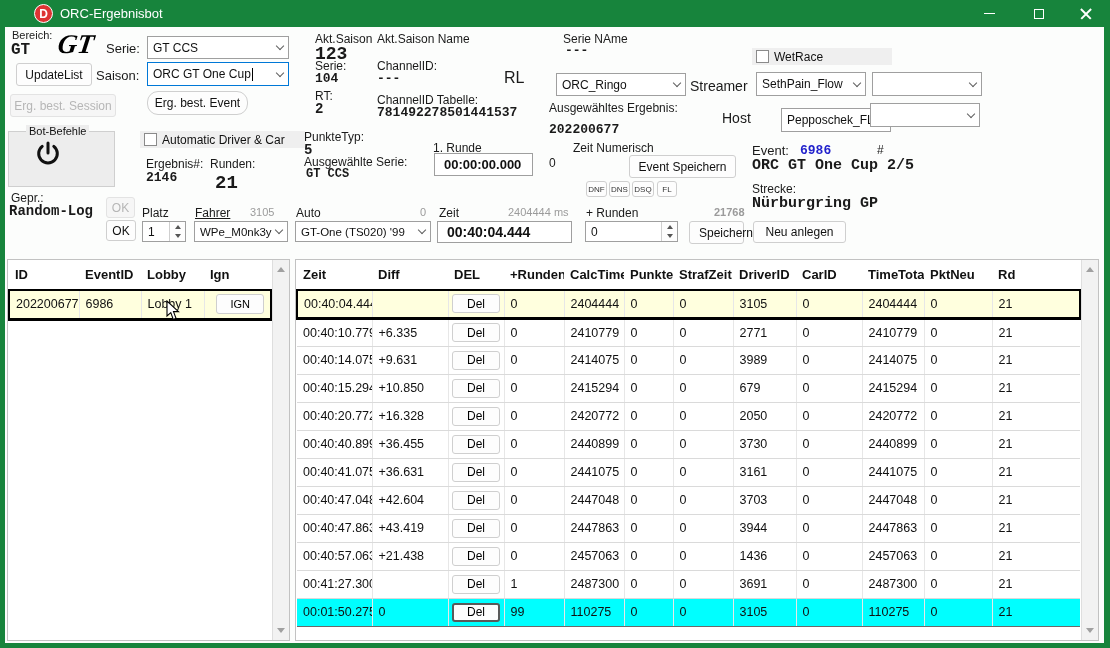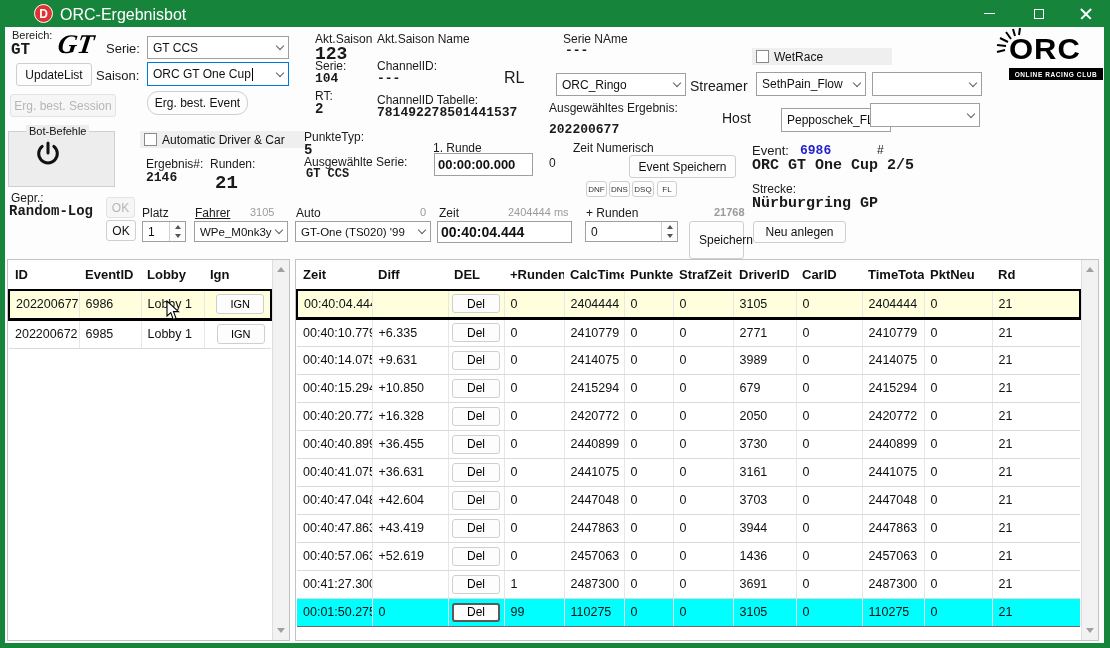--- a/index.html
+++ b/index.html
@@ -6,35 +6,35 @@
   html,body { width:1110px; height:648px; }
   body { font-family:"Liberation Sans", sans-serif; font-size:12px; color:#111; }
   #win { position:relative; width:1110px; height:648px; background:#17843C; overflow:hidden; }
   #content { position:absolute; left:5px; top:27px; width:1099px; height:616px; background:#FCFDFC; }
 
   
   #titlebar { position:absolute; left:0; top:0; width:1110px; height:27px; background:#17843C; }
   .d-badge { position:absolute; left:34px; top:4px; width:19px; height:19px; border-radius:50%;
              background:#DD3333; border:1.5px solid #fff; color:#fff; font-weight:bold; font-size:12px;
              display:flex; align-items:center; justify-content:center; }
-  .win-title { position:absolute; left:60px; top:6px; color:#fff; font-size:16px; }
+  .win-title { position:absolute; left:60px; top:6px; color:#fff; font-size:13px; }
   .win-btn { position:absolute; top:0; width:46px; height:27px; display:flex; align-items:center; justify-content:center; }
   .g-min { width:11px; height:1.5px; background:#fff; }
   .g-max { width:10px; height:10px; border:1.5px solid #fff; }
   .g-close { position:relative; width:12px; height:12px; }
   .g-close::before,.g-close::after { content:""; position:absolute; left:-1px; top:5px; width:14px; height:1.5px; background:#fff; }
   .g-close::before { transform:rotate(45deg); } .g-close::after { transform:rotate(-45deg); }
   .lbl { position:absolute; font-size:12px; color:#1a1a1a; white-space:nowrap; }
   .small { font-size:11px; }
   .mono { font-family:"Liberation Mono", monospace; font-weight:bold; }
   .gray { color:#9b9b9b; }
   .btn { position:absolute; background:#FDFDFD; border:1px solid #cfcfcf; border-radius:3px;
          display:flex; align-items:center; justify-content:center; font-size:12px; color:#111; white-space:nowrap; }
   .btn.disabled { color:#b6b6b6; background:#f6f6f6; border-color:#e3e3e3; }
-  .tbox { position:absolute; background:#fff; border:1px solid #9f9f9f; display:flex; align-items:center; padding:0 3px; }
+  .tbox { position:absolute; background:#fff; border:1px solid #9f9f9f; display:flex; align-items:center; padding:0 9px; }
   .dd { position:absolute; background:#fff; border:1px solid #9f9f9f; display:flex; align-items:center; padding:0 5px; font-size:12px; white-space:nowrap; overflow:hidden; }
   .dd.focus { border:1.5px solid #0078D7; }
   .chev { margin-left:auto; flex:none; width:6px; height:6px; border-right:1.5px solid #5f5f5f; border-bottom:1.5px solid #5f5f5f; transform:rotate(45deg); margin-top:-3px; }
   .caret { flex:none; width:1px; height:13px; background:#000; margin-left:1px; }
   .strip { position:absolute; background:#efefef; display:flex; align-items:center; gap:5px; padding-left:4px; }
   .cb { width:13px; height:13px; background:#fff; border:1px solid #8a8a8a; flex:none; }
   .spin { position:absolute; background:#fff; border:1px solid #9f9f9f; display:flex; }
   .spin .val { flex:1; display:flex; align-items:center; padding-left:5px; font-size:12px; }
   .spin .arrows { width:16px; border-left:1px solid #cfcfcf; display:flex; flex-direction:column; }
   .spin .arrows > div { flex:1; display:flex; align-items:center; justify-content:center; background:#fdfdfd; }
@@ -176,34 +176,20 @@
   </div>
   <div class="lbl" style="left:722px;top:110px;font-size:14px;">Host</div>
   <div class="dd" style="left:756px;top:108px;width:110px;height:24px;margin-left:25px;">
     <span>Pepposchek_FL</span>
     <span class="chev"></span>
   </div>
   <div class="dd" style="left:870px;top:103px;width:110px;height:24px;">
     <span class="chev"></span>
   </div>
 
-  <div class="orc-logo">
-    <svg width="30" height="30" style="position:absolute;left:0;top:0;">
-      <g stroke="#000" stroke-width="2">
-        <line x1="4" y1="26" x2="12" y2="24"></line>
-          <line x1="4" y1="19" x2="13" y2="20"></line>
-        <line x1="7" y1="12" x2="15" y2="16"></line>
-          <line x1="13" y1="6" x2="18" y2="13"></line>
-        <line x1="20" y1="3" x2="22" y2="10"></line>
-          <line x1="27" y1="2" x2="26" y2="9"></line>
-      </g>
-    </svg>
-    <div class="orc-text">ORC</div>
-    <div class="orc-band">ONLINE RACING CLUB</div>
-  </div>
 
   <div class="lbl" style="left:752px;top:143px;font-size:13px;">Event:</div>
   <div class="lbl mono blue" style="left:800px;top:143px;font-size:13px;">6986</div>
   <div class="lbl" style="left:877px;top:143px;">#</div>
   <div class="lbl mono" style="left:752px;top:157px;font-size:15px;">ORC GT One Cup 2/5</div>
   <div class="lbl" style="left:752px;top:182px;">Strecke:</div>
   <div class="lbl mono" style="left:752px;top:195px;font-size:15px;">Nürburgring GP</div>
   <div class="btn" style="left:753px;top:221px;width:93px;height:22px;">Neu anlegen</div>
 
   <div class="group" style="left:8px;top:131px;width:107px;height:56px;"></div>
@@ -261,21 +247,21 @@
     <span class="val">0</span>
     <span class="arrows">
         <div>
           <span class="tri-up"></span>
         </div>
         <div>
           <span class="tri-down"></span>
         </div>
       </span>
   </div>
-  <div class="btn" style="left:689px;top:221px;width:55px;height:38px;padding-left:19px;">Speichern</div>
+  <div class="btn" style="left:689px;top:221px;width:55px;height:23px;padding-left:19px;">Speichern</div>
 
   <div class="grid-wrap" style="left:7px;top:259px;width:283px;height:382px;">
     <div style="margin-right:17px;">
       <table class="grid lt">
         <colgroup>
             <col style="width:70px">
             <col style="width:62px">
             <col style="width:63px">
             <col>
           </colgroup>
@@ -284,28 +270,20 @@
           <th>ID</th>
           <th>EventID</th>
           <th>Lobby</th>
           <th class="btncell">Ign</th>
         </tr>
           </thead>
         <tbody>
             <tr class="selected">
     <td>202200677</td>
     <td>6986</td>
-    <td>Lobby 1</td>
-    <td class="btncell" style="text-align:center;">
-      <button class="ign-btn">IGN</button>
-    </td>
-  </tr>
-            <tr>
-    <td>202200672</td>
-    <td>6985</td>
     <td>Lobby 1</td>
     <td class="btncell" style="text-align:center;">
       <button class="ign-btn">IGN</button>
     </td>
   </tr>
           </tbody>
       </table>
     </div>
     <div class="vscroll">
       <div class="sb-btn sb-top">
@@ -490,21 +468,21 @@
     <td>0</td>
     <td>0</td>
     <td>3944</td>
     <td>0</td>
     <td>2447863</td>
     <td>0</td>
     <td>21</td>
   </tr>
             <tr>
     <td>00:40:57.063</td>
-    <td>+52.619</td>
+    <td>+21.438</td>
     <td style="text-align:center;padding-left:0;">
       <button class="del-btn">Del</button>
     </td>
     <td>0</td>
     <td>2457063</td>
     <td>0</td>
     <td>0</td>
     <td>1436</td>
     <td>0</td>
     <td>2457063</td>

